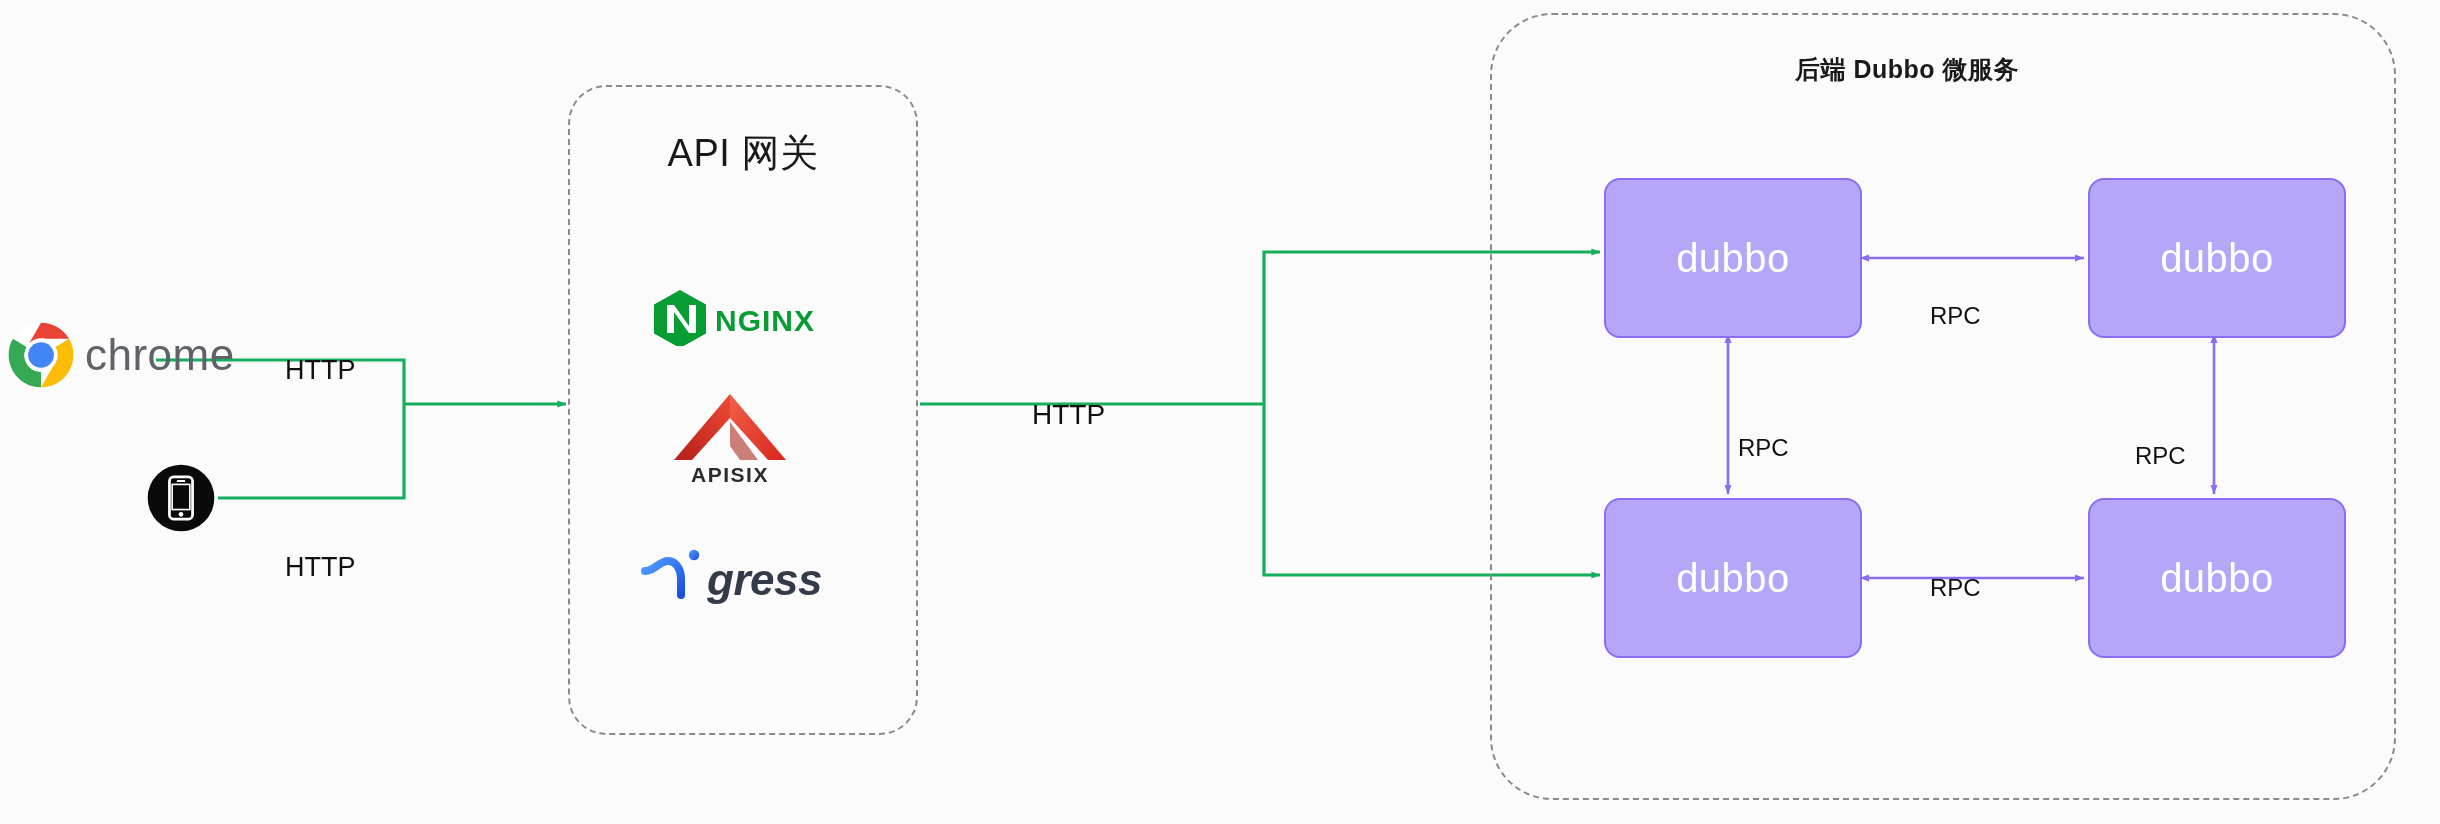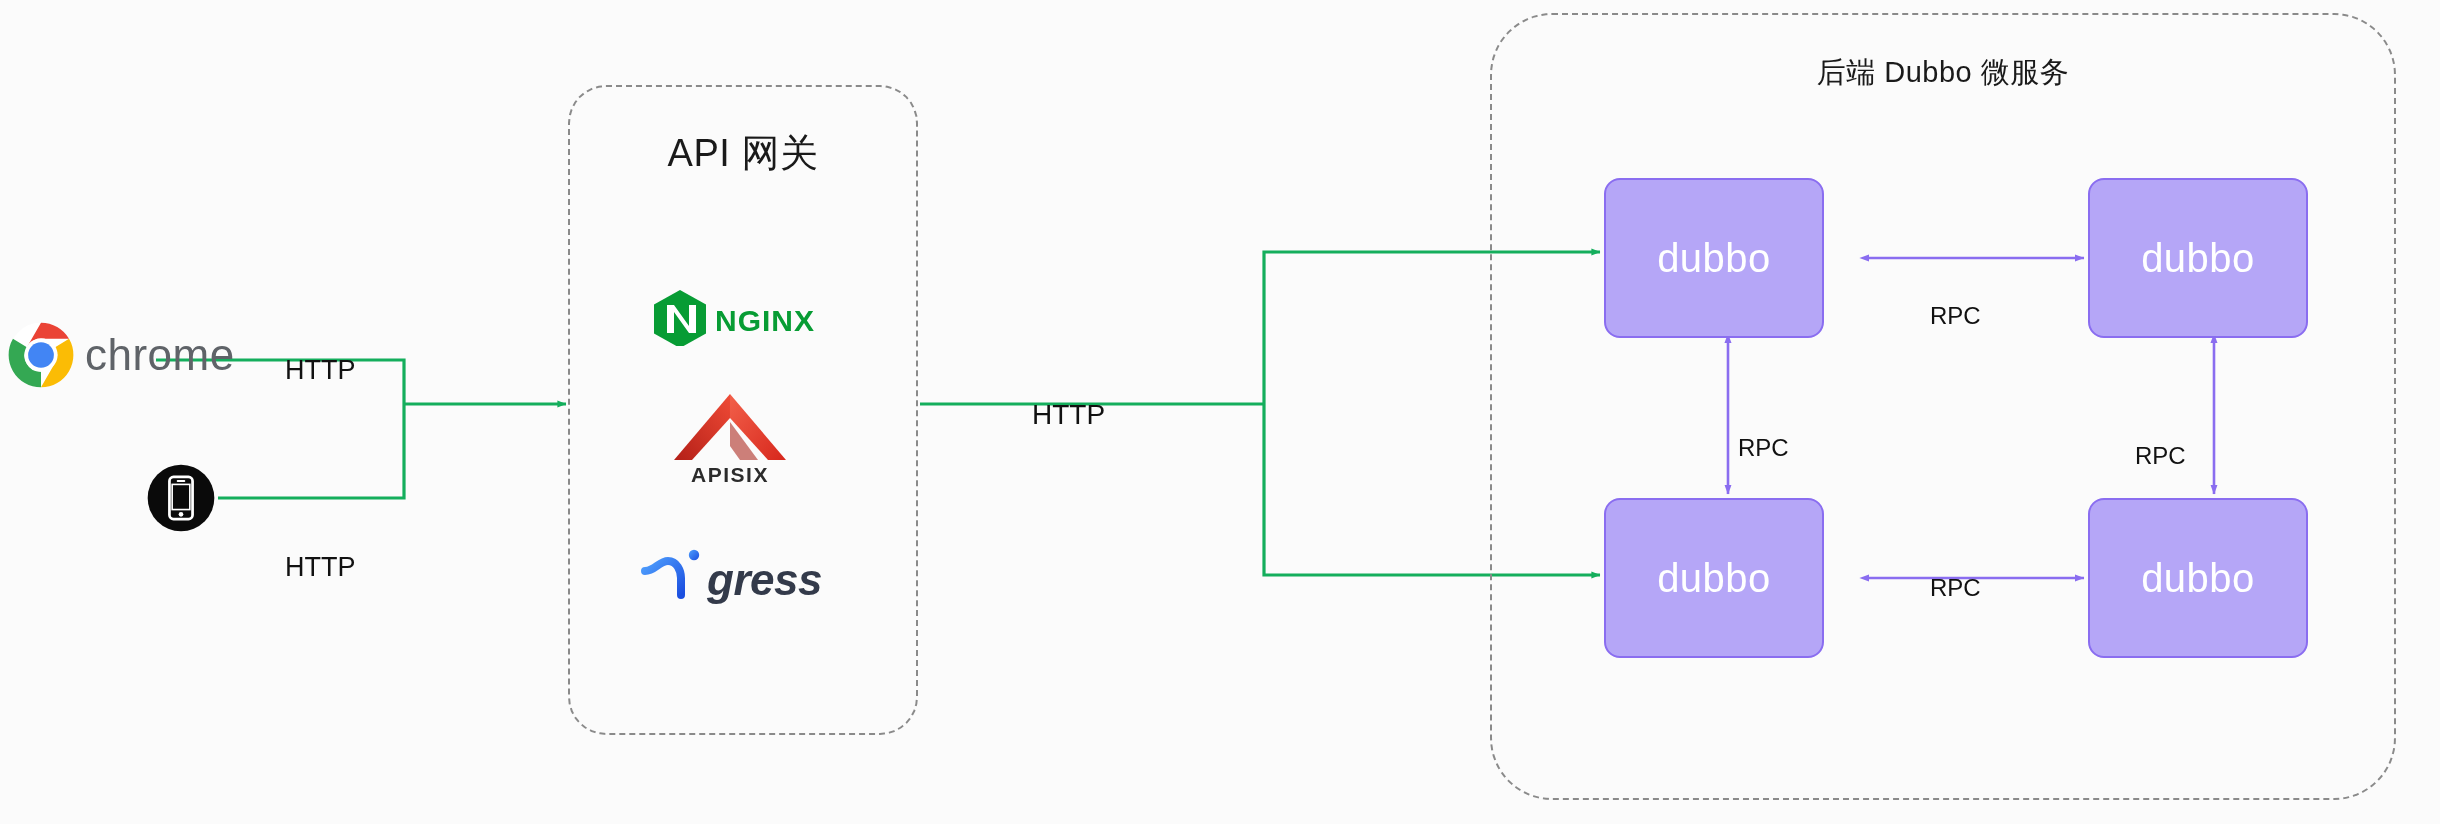--- a/index.html
+++ b/index.html
@@ -46,26 +46,26 @@
 
   .group-title {
     position: absolute;
     text-align: center;
     color: #1a1a1a;
     font-size: 38px;
     letter-spacing: 0.5px;
     white-space: nowrap;
   }
   #gateway-title { left: 568px; top: 128px; width: 350px; }
-  #backend-title { left: 1490px; top: 53px; width: 906px; font-size: 29px; }
+  #backend-title { left: 1454px; top: 53px; width: 906px; font-size: 25px; font-weight: bold; }
 
   
   .dubbo-node {
     position: absolute;
-    width: 220px;
+    width: 258px;
     height: 160px;
     background: #b5a6f7;
     border: 2px solid #8a6df0;
     border-radius: 16px;
     display: flex;
     align-items: center;
     justify-content: center;
     box-sizing: border-box;
   }
   .dubbo-node span {

